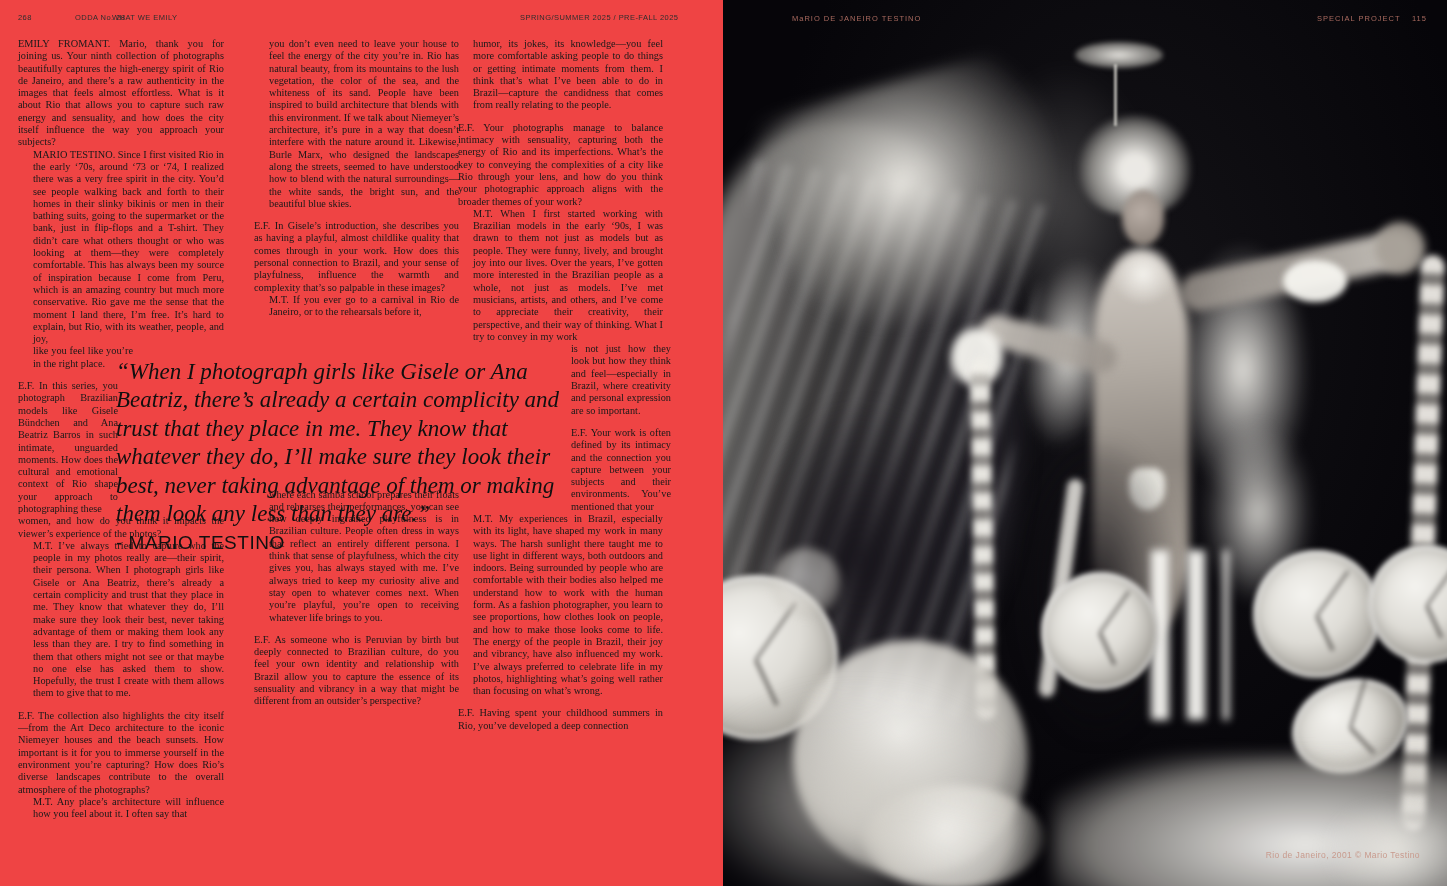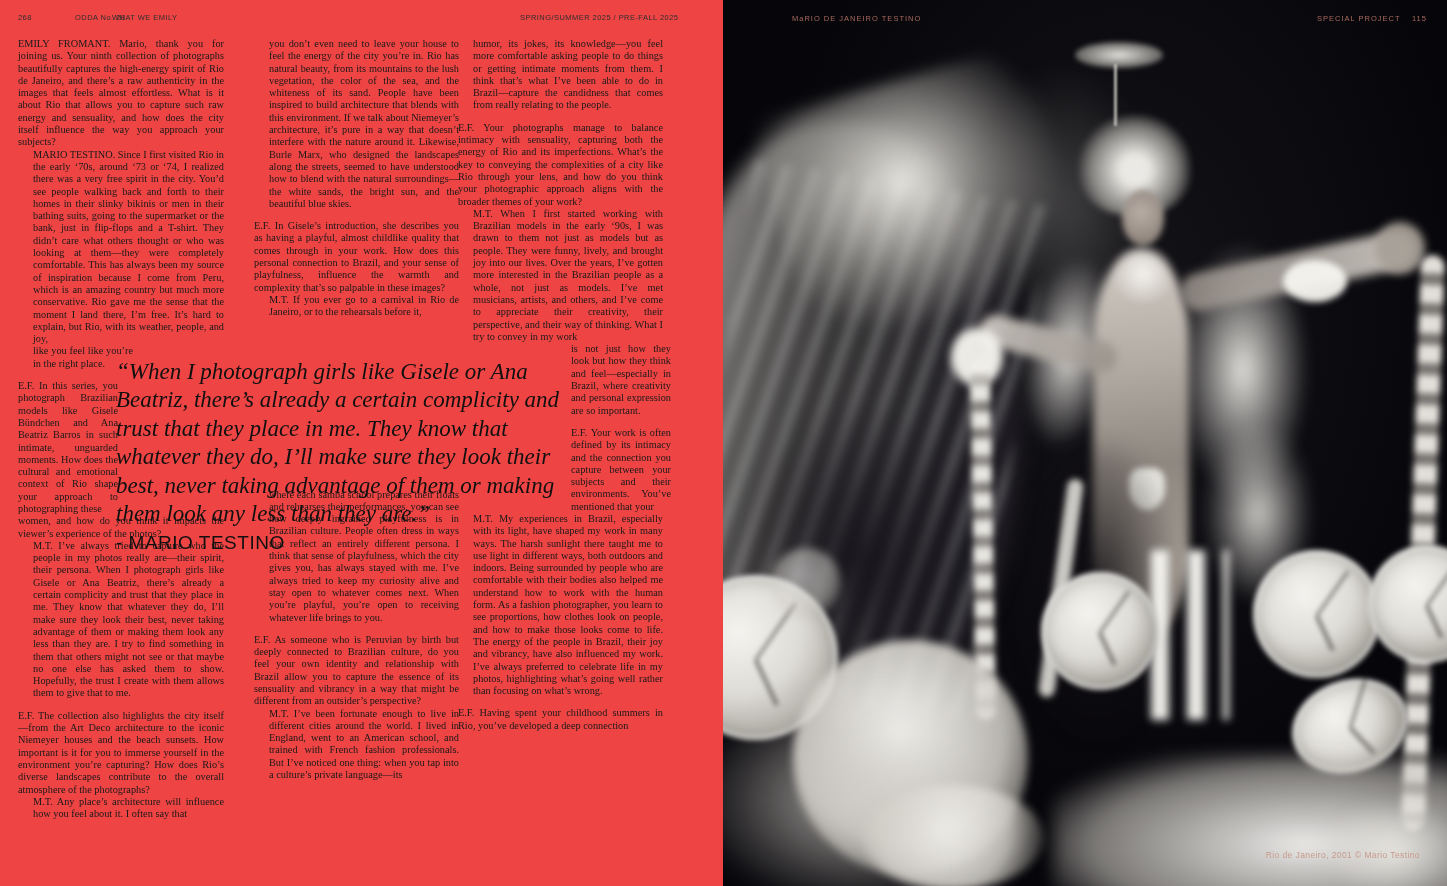--- a/index.html
+++ b/index.html
@@ -141,21 +141,20 @@
       <p class="mt cont">M.T. Any place’s architecture will influence how you feel about it. I often say that</p>
     </div>
 
     <div class="col c2">
       <p class="mt first">you don’t even need to leave your house to feel the energy of the city you’re in. Rio has natural beauty, from its mountains to the lush vegetation, the color of the sea, and the whiteness of its sand. People have been inspired to build architecture that blends with this environment. If we talk about Niemeyer’s architecture, it’s pure in a way that doesn’t interfere with the nature around it. Likewise, Burle Marx, who designed the landscapes along the streets, seemed to have understood how to blend with the natural surroundings—the white sands, the bright sun, and the beautiful blue skies.</p>
       <p class="ef">E.F. In Gisele’s introduction, she describes you as having a playful, almost childlike quality that comes through in your work. How does this personal connection to Brazil, and your sense of playfulness, influence the warmth and complexity that’s so palpable in these images?</p>
       <p class="mt cont">M.T. If you ever go to a carnival in Rio de Janeiro, or to the rehearsals before it,</p>
       <div class="quote-spacer"></div>
       <p class="mt cont">where each samba school prepares their floats and rehearses their performances, you can see how deeply ingrained playfulness is in Brazilian culture. People often dress in ways that reflect an entirely different persona. I think that sense of playfulness, which the city gives you, has always stayed with me. I’ve always tried to keep my curiosity alive and stay open to whatever comes next. When you’re playful, you’re open to receiving whatever life brings to you.</p>
       <p class="ef">E.F. As someone who is Peruvian by birth but deeply connected to Brazilian culture, do you feel your own identity and relationship with Brazil allow you to capture the essence of its sensuality and vibrancy in a way that might be different from an outsider’s perspective?</p>
-      <p class="mt cont">M.T. I’ve been fortunate enough to live in different cities around the world. I lived in England, went to an American school, and trained with French fashion professionals. But I’ve noticed one thing: when you tap into a culture’s private language—its</p>
     </div>
 
     <div class="col c3">
       <p class="mt first">humor, its jokes, its knowledge—you feel more comfortable asking people to do things or getting intimate moments from them. I think that’s what I’ve been able to do in Brazil—capture the candidness that comes from really relating to the people.</p>
       <p class="ef">E.F. Your photographs manage to balance intimacy with sensuality, capturing both the energy of Rio and its imperfections. What’s the key to conveying the complexities of a city like Rio through your lens, and how do you think your photographic approach aligns with the broader themes of your work?</p>
       <p class="mt cont">M.T. When I first started working with Brazilian models in the early ‘90s, I was drawn to them not just as models but as people. They were funny, lively, and brought joy into our lives. Over the years, I’ve gotten more interested in the Brazilian people as a whole, not just as models. I’ve met musicians, artists, and others, and I’ve come to appreciate their creativity, their perspective, and their way of thinking. What I try to convey in my work</p>
       <p class="narrow-l cont">is not just how they look but how they think and feel—especially in Brazil, where creativity and personal expression are so important.</p>
       <p class="ef narrow-l">E.F. Your work is often defined by its intimacy and the connection you capture between your subjects and their environments. You’ve mentioned that your</p>
       <p class="mt cont">M.T. My experiences in Brazil, especially with its light, have shaped my work in many ways. The harsh sunlight there taught me to use light in different ways, both outdoors and indoors. Being surrounded by people who are comfortable with their bodies also helped me understand how to work with the human form. As a fashion photographer, you learn to see proportions, how clothes look on people, and how to make those looks come to life. The energy of the people in Brazil, their joy and vibrancy, have also influenced my work. I’ve always preferred to celebrate life in my photos, highlighting what’s going well rather than focusing on what’s wrong.</p>
       <p class="ef">E.F. Having spent your childhood summers in Rio, you’ve developed a deep connection</p>

